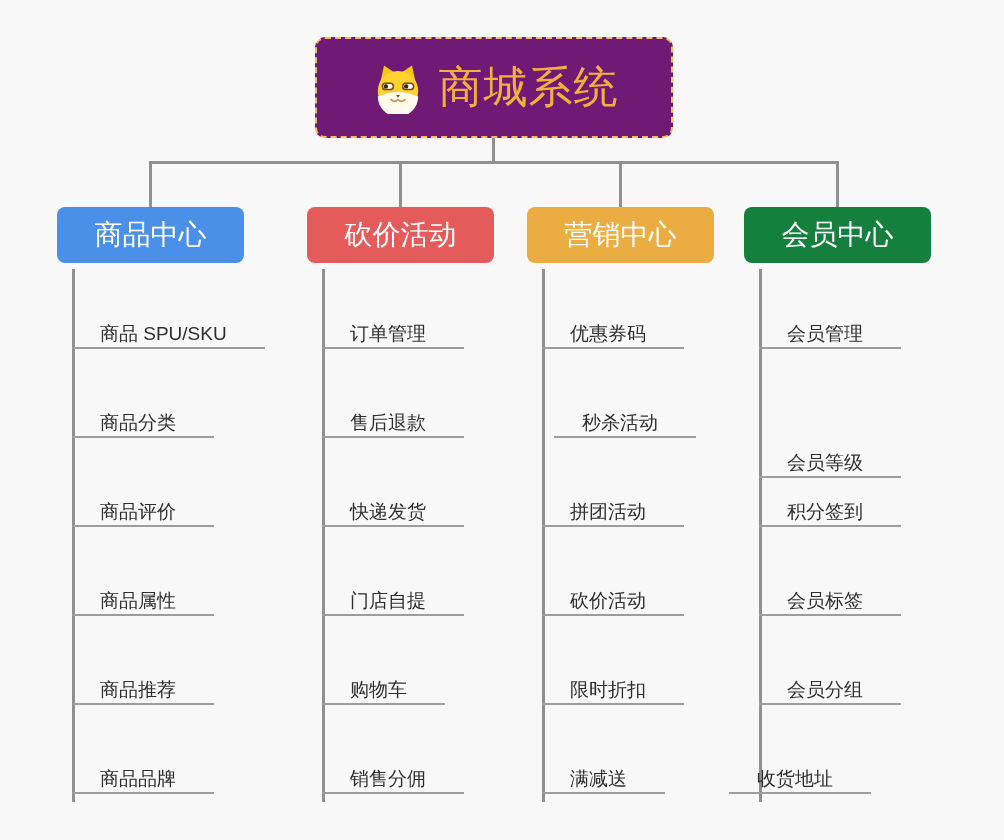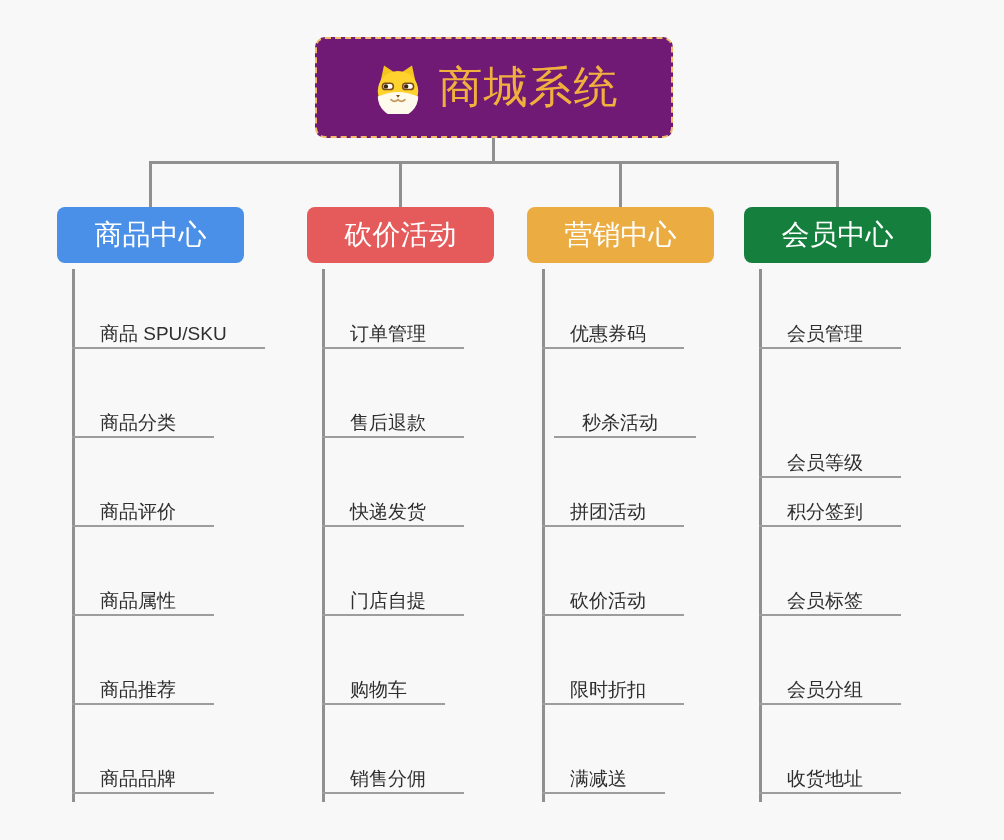--- a/index.html
+++ b/index.html
@@ -104,14 +104,14 @@
     <div class="tree-line drop" style="left: 836px;"></div>
     <div class="branch-header" style="left: 744px; background: #15803d;">
       <span>会员中心</span>
     </div>
     <div class="tree-line vline" style="left: 759px;"></div>
     <div class="leaf" style="left: 759px; top: 319px;">会员管理</div>
     <div class="leaf" style="left: 759px; top: 408px; margin-top: 40px;">会员等级</div>
     <div class="leaf" style="left: 759px; top: 497px;">积分签到</div>
     <div class="leaf" style="left: 759px; top: 586px;">会员标签</div>
     <div class="leaf" style="left: 759px; top: 675px;">会员分组</div>
-    <div class="leaf" style="left: 759px; top: 764px;">收货地址</div>
+    <div class="leaf" style="left: 729px; top: 764px;">收货地址</div>
   </div>
 
 </body></html>

